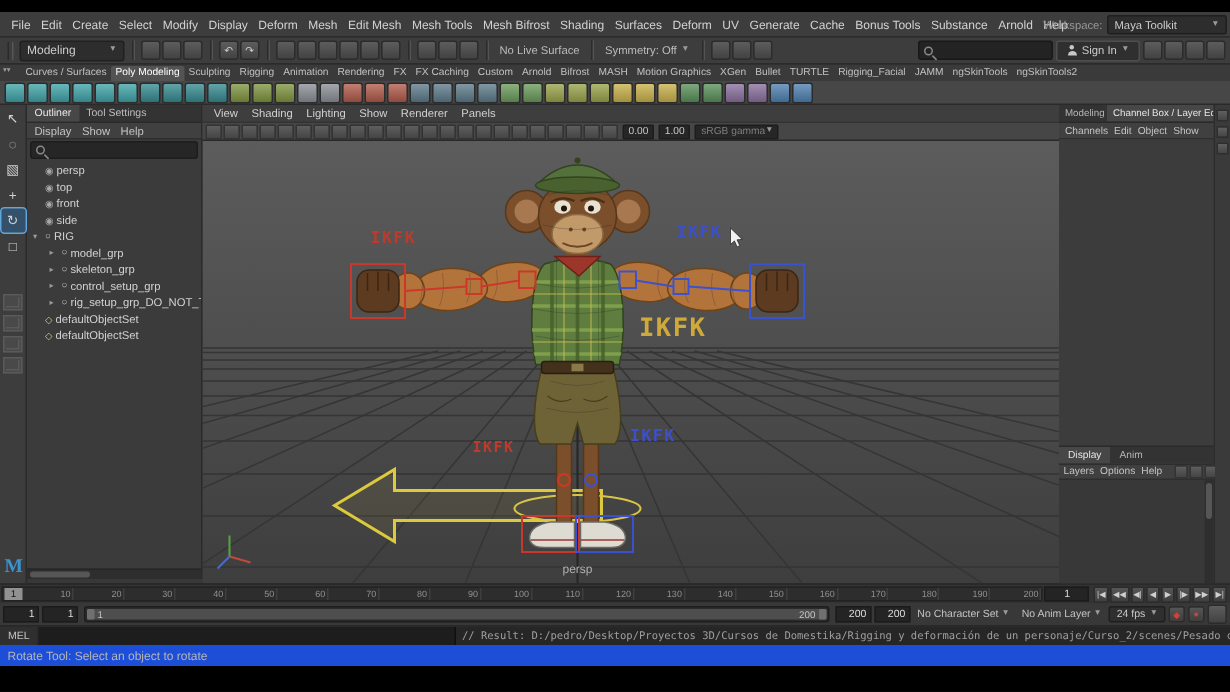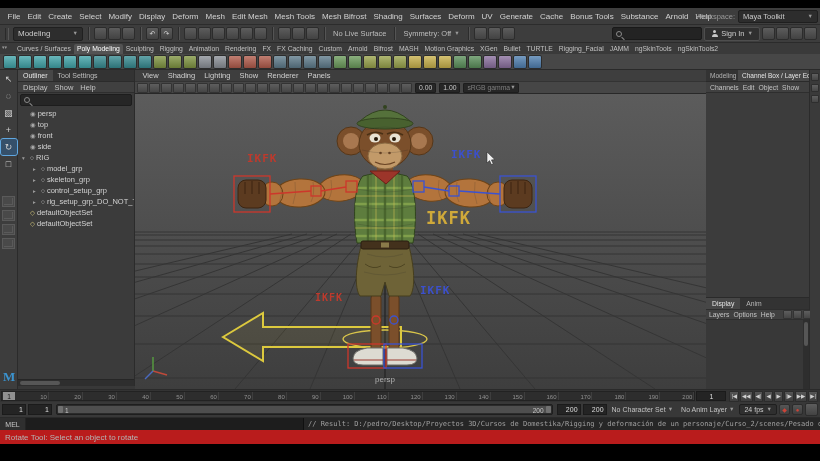--- a/index.html
+++ b/index.html
@@ -122,21 +122,21 @@
 .rs-label.l{left:8px}.rs-label.r{right:8px}
 .rs-dd{display:flex;align-items:center;gap:2px;font-size:7px;color:#c3c3c3;padding:0 3px;white-space:nowrap;flex:none}
 .fpsbox{height:11px;background:#2f2f2f;border:1px solid #1f1f1f;border-radius:2px;display:flex;align-items:center;gap:3px;font-size:7px;padding:0 4px;flex:none}
 .keyicon{width:11px;height:11px;border-radius:2px;background:linear-gradient(#565656,#3e3e3e);border:1px solid #2c2c2c;display:flex;align-items:center;justify-content:center;font-size:6px;color:#cc4438;flex:none}
 
 
 .commandline{left:0;top:417px;width:820px;height:13px;background:#333;border-top:1px solid #2a2a2a;display:flex;align-items:stretch}
 .cmd-label{width:26px;background:#2f2f2f;font-size:7px;display:flex;align-items:center;justify-content:center;color:#c5c5c5;border-right:1px solid #242424;flex:none}
 .cmd-input{width:278px;background:#1d1d1d;border:none;border-right:1px solid #101010;color:#ddd;font-size:7.5px;font-family:"DejaVu Sans Mono",monospace;padding:0 3px;outline:none;flex:none}
 .cmd-result{flex:1;background:#262626;color:#9f9f9f;font-size:7px;display:flex;align-items:center;padding:0 4px;white-space:nowrap;overflow:hidden;font-family:"DejaVu Sans Mono",monospace}
-.helpline{left:0;top:430px;width:820px;height:14px;background:#b91c1c;font-size:8px;display:flex;align-items:center;padding:0 5px;color:#b5b5b5}
+.helpline{left:0;top:430px;width:820px;height:14px;background:#1d4ed8;font-size:8px;display:flex;align-items:center;padding:0 5px;color:#b5b5b5}
 .black-top{left:0;top:0;width:820px;height:8px;background:#000}
 .black-bottom{left:0;top:444px;width:820px;height:17px;background:#000}
 </style>
 </head>
 <body>
 
 <div id="app">
   <div class="abs black-top"></div>
 
   <div class="abs menubar">

